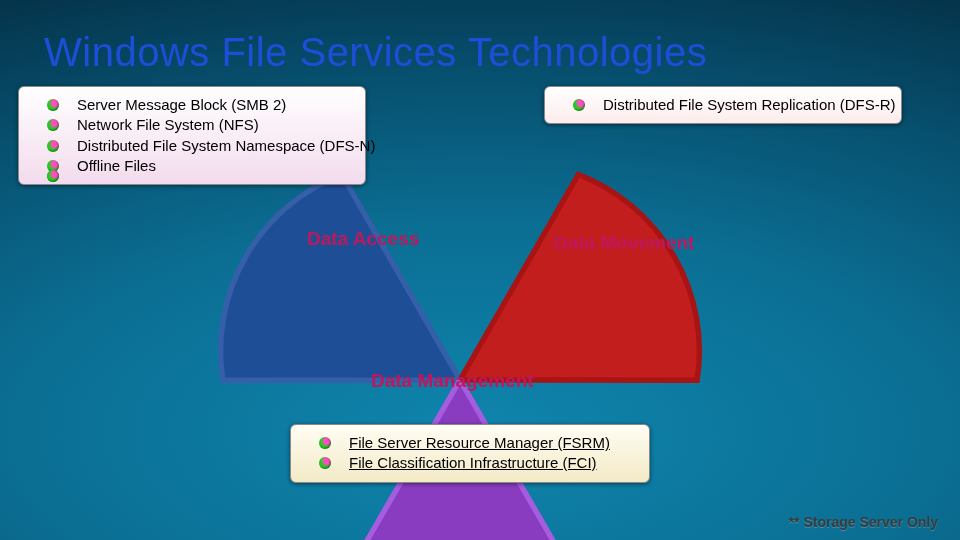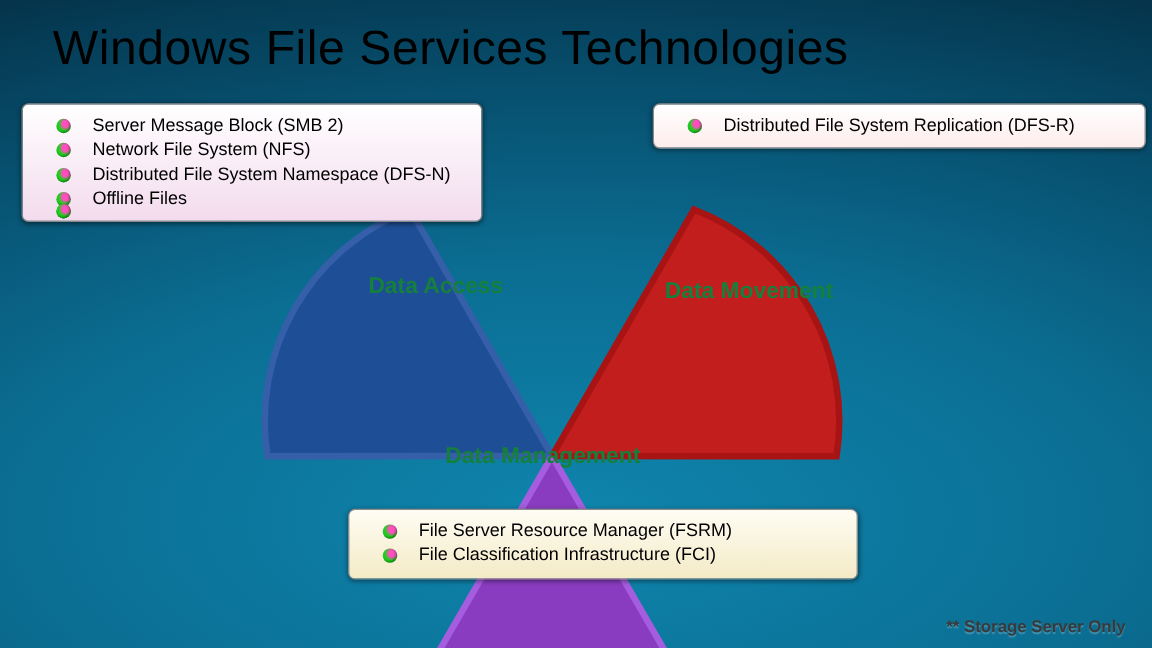--- a/index.html
+++ b/index.html
@@ -7,25 +7,25 @@
   body {
     font-family: "Segoe UI", Arial, sans-serif;
     background: radial-gradient(ellipse 140% 110% at 50% 80%, #0f85ad 0%, #0b6e93 35%, #07506f 60%, #042e44 85%, #021b2a 100%);
     color: #fff;
     position: relative;
   }
 
   .title {
     position: absolute;
     left: 44px;
-    top: 18px;
+    top: 30px;
     font-size: 40px;
     font-weight: 300;
     letter-spacing: .5px;
-    color: #000000;
+    color: #1d4ed8;
   }
 
   
   .chart-wrap {
     position: absolute;
     left: 200px; top: 80px;
     width: 520px; height: 380px;
     pointer-events: none;
   }
   .slice {
@@ -44,37 +44,37 @@
     position: absolute;
     background: #fff;
     border: 1px solid #8a8a8a;
     border-radius: 6px;
     box-shadow: 0 1px 4px rgba(0,0,0,.5);
     font-size: 15px;
     line-height: 1.35;
     color: #000;
     padding: 8px 10px 8px 6px;
   }
-  .box-pink  { background: linear-gradient(#ffffff, #f3dbed); left: 18px;  top: 86px;  width: 384px; }
-  .box-red   { background: linear-gradient(#ffffff, #fdecec); left: 544px; top: 86px;  width: 411px; }
-  .box-tan   { background: linear-gradient(#fffdf4, #f3eac6); left: 290px; top: 424px; width: 425px; }
+  .box-pink  { background: linear-gradient(#ffffff, #f3dbed); left: 18px;  top: 86px;  width: 348px; }
+  .box-red   { background: linear-gradient(#ffffff, #fdecec); left: 544px; top: 86px;  width: 358px; }
+  .box-tan   { background: linear-gradient(#fffdf4, #f3eac6); left: 290px; top: 424px; width: 360px; text-decoration: underline; }
 
   ul.b { list-style:none; margin:0; padding:0; }
   ul.b li { position:relative; padding-left:52px; white-space:nowrap; }
   ul.b li .bullet {
     position:absolute; left:22px; top:50%; margin-top:-6px;
     width:12px; height:12px; border-radius:50%;
     background: radial-gradient(circle at 65% 35%, #ff4fbf 0 25%, #1bd21b 55% 70%, #0a760a 100%);
     box-shadow: inset -1px -1px 2px rgba(0,0,0,.4);
   }
 
   
   .seg-label {
     position:absolute;
-    color:#15803d;
+    color:#be185d;
     font-weight:700;
     font-size:19px;
     z-index:4;
   }
   .lbl-access   { left: 307px; top: 228px; }
   .lbl-movement { left: 554px; top: 232px; }
   .lbl-manage   { left: 371px; top: 370px; }
 
   
   .footnote {

